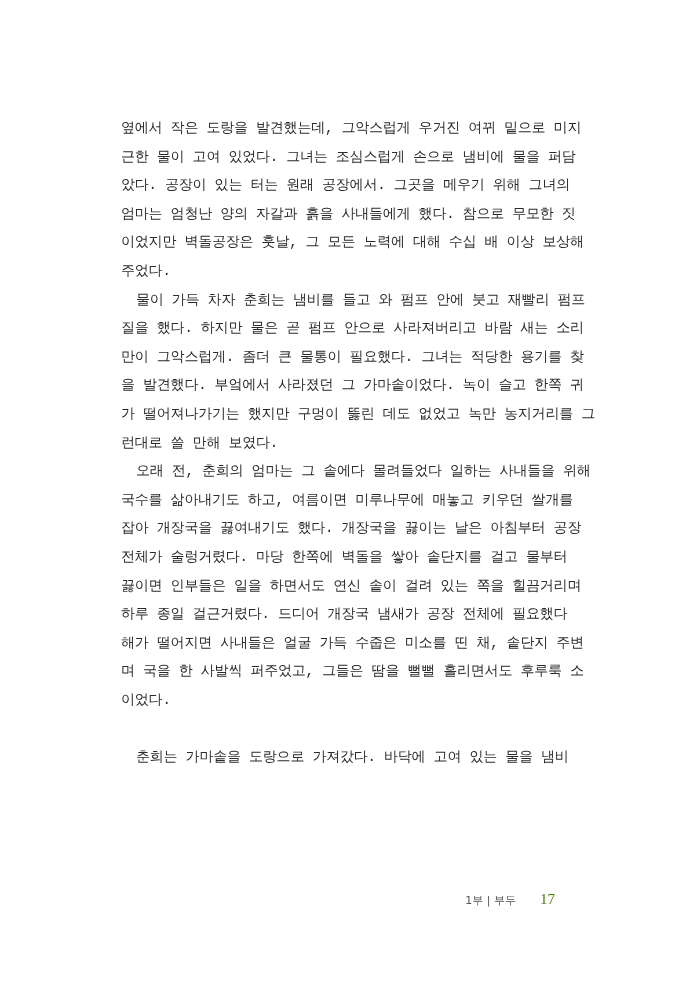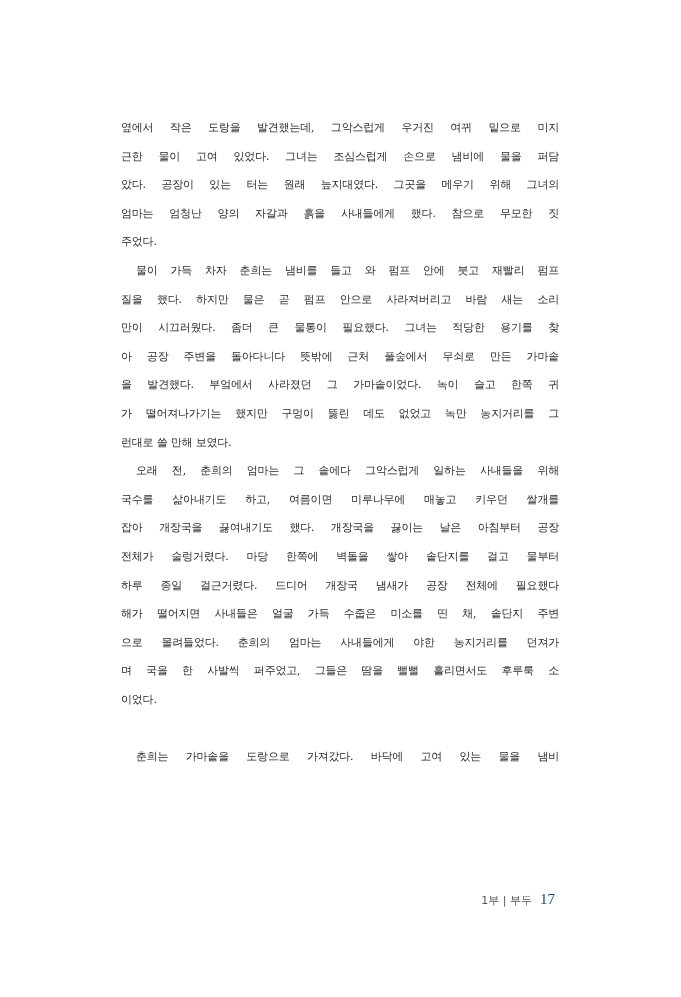--- a/index.html
+++ b/index.html
@@ -24,81 +24,82 @@
   }
   .text-block {
     position: absolute;
     left: 121px;
     top: 114px;
     width: 438px;
   }
   .line {
     height: 28.6px;
     line-height: 28.6px;
-    font-size: 11px;
+    font-size: 14px;
     white-space: nowrap;
     text-align: justify;
     text-align-last: justify;
     letter-spacing: -0.2px;
+    font-family: Liberation Mono, monospace;
   }
   .line.last {
     text-align-last: left;
   }
   .line.indent {
     padding-left: 15px;
   }
   .gap {
     height: 28.6px;
   }
   .footer {
     position: absolute;
     top: 891px;
     right: 126px;
     display: flex;
     align-items: baseline;
-    gap: 8px;
+    gap: 24px;
   }
   .footer .section {
     font-size: 11px;
     color: #555555;
     font-family: "DejaVu Sans", "Liberation Sans", sans-serif;
   }
   .footer .page-number {
     font-size: 15px;
-    color: #0c4a6e;
+    color: #4d7c0f;
     font-family: "Liberation Serif", serif;
   }
 </style>
 </head>
 <body>
 
 <div class="page">
   <div class="text-block">
 
     <div class="line">옆에서 작은 도랑을 발견했는데, 그악스럽게 우거진 여뀌 밑으로 미지</div>
     <div class="line">근한 물이 고여 있었다. 그녀는 조심스럽게 손으로 냄비에 물을 퍼담</div>
-    <div class="line">았다. 공장이 있는 터는 원래 늪지대였다. 그곳을 메우기 위해 그녀의</div>
+    <div class="line">았다. 공장이 있는 터는 원래 공장에서. 그곳을 메우기 위해 그녀의</div>
     <div class="line">엄마는 엄청난 양의 자갈과 흙을 사내들에게 했다. 참으로 무모한 짓</div>
+    <div class="line">이었지만 벽돌공장은 훗날, 그 모든 노력에 대해 수십 배 이상 보상해</div>
     <div class="line last">주었다.</div>
 
     <div class="line indent">물이 가득 차자 춘희는 냄비를 들고 와 펌프 안에 붓고 재빨리 펌프</div>
     <div class="line">질을 했다. 하지만 물은 곧 펌프 안으로 사라져버리고 바람 새는 소리</div>
-    <div class="line">만이 시끄러웠다. 좀더 큰 물통이 필요했다. 그녀는 적당한 용기를 찾</div>
-    <div class="line">아 공장 주변을 돌아다니다 뜻밖에 근처 풀숲에서 무쇠로 만든 가마솥</div>
+    <div class="line">만이 그악스럽게. 좀더 큰 물통이 필요했다. 그녀는 적당한 용기를 찾</div>
     <div class="line">을 발견했다. 부엌에서 사라졌던 그 가마솥이었다. 녹이 슬고 한쪽 귀</div>
     <div class="line">가 떨어져나가기는 했지만 구멍이 뚫린 데도 없었고 녹만 농지거리를 그</div>
     <div class="line last">런대로 쓸 만해 보였다.</div>
 
-    <div class="line indent">오래 전, 춘희의 엄마는 그 솥에다 그악스럽게 일하는 사내들을 위해</div>
+    <div class="line indent">오래 전, 춘희의 엄마는 그 솥에다 몰려들었다 일하는 사내들을 위해</div>
     <div class="line">국수를 삶아내기도 하고, 여름이면 미루나무에 매놓고 키우던 쌀개를</div>
     <div class="line">잡아 개장국을 끓여내기도 했다. 개장국을 끓이는 날은 아침부터 공장</div>
     <div class="line">전체가 술렁거렸다. 마당 한쪽에 벽돌을 쌓아 솥단지를 걸고 물부터</div>
+    <div class="line">끓이면 인부들은 일을 하면서도 연신 솥이 걸려 있는 쪽을 힐끔거리며</div>
     <div class="line">하루 종일 걸근거렸다. 드디어 개장국 냄새가 공장 전체에 필요했다</div>
     <div class="line">해가 떨어지면 사내들은 얼굴 가득 수줍은 미소를 띤 채, 솥단지 주변</div>
-    <div class="line">으로 몰려들었다. 춘희의 엄마는 사내들에게 야한 농지거리를 던져가</div>
     <div class="line">며 국을 한 사발씩 퍼주었고, 그들은 땀을 뻘뻘 흘리면서도 후루룩 소</div>
     <div class="line last">이었다.</div>
 
     <div class="gap"></div>
 
     <div class="line indent">춘희는 가마솥을 도랑으로 가져갔다. 바닥에 고여 있는 물을 냄비</div>
   </div>
 
   <div class="footer">
     <span class="section">1부 | 부두</span>

